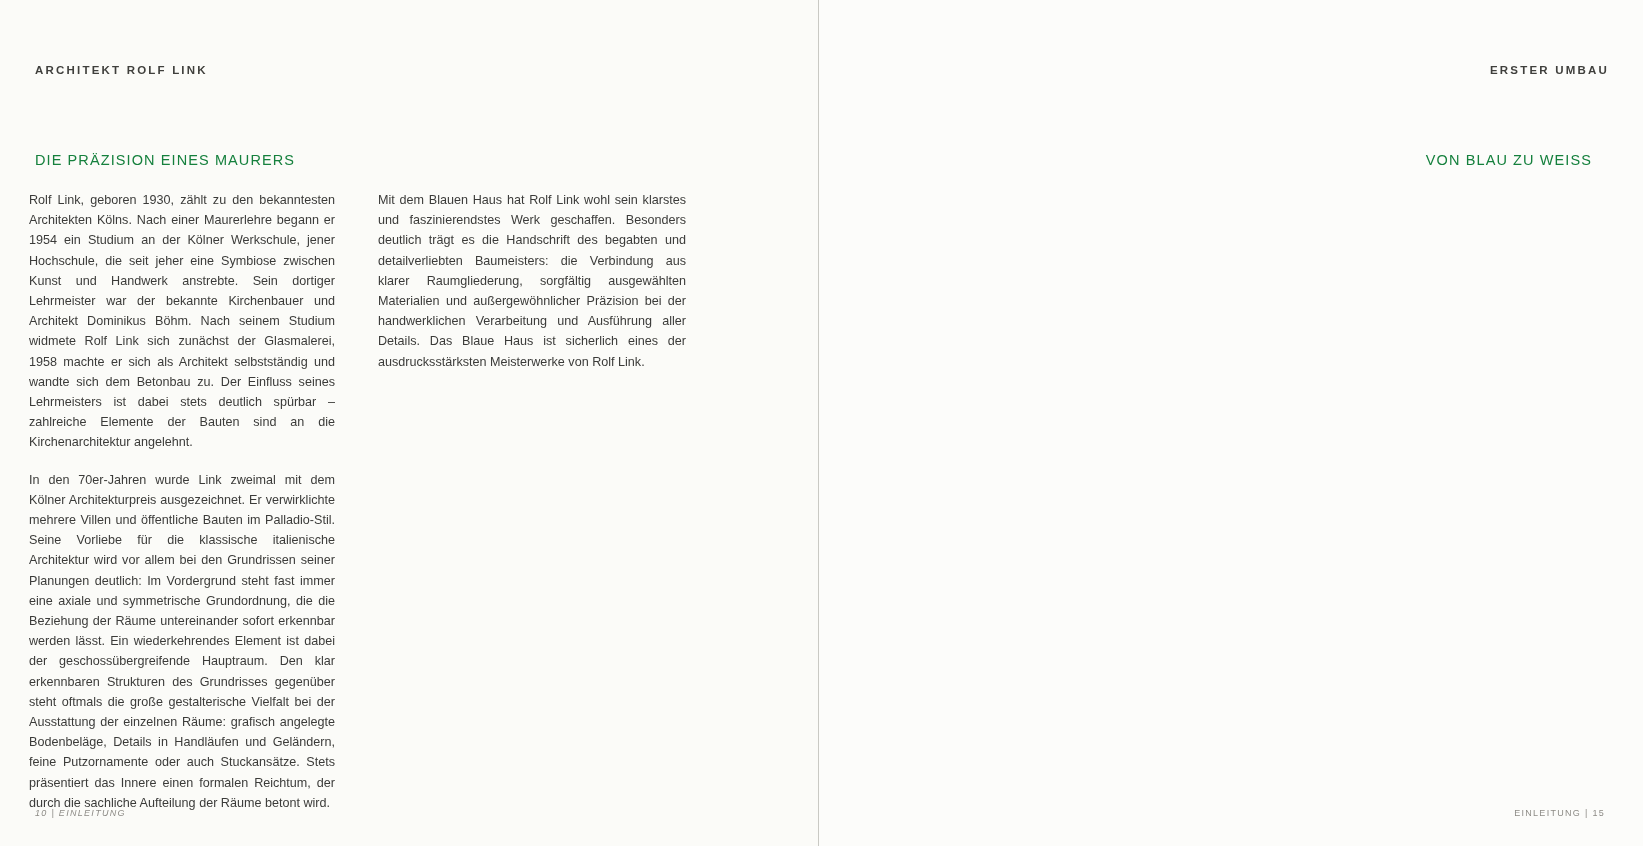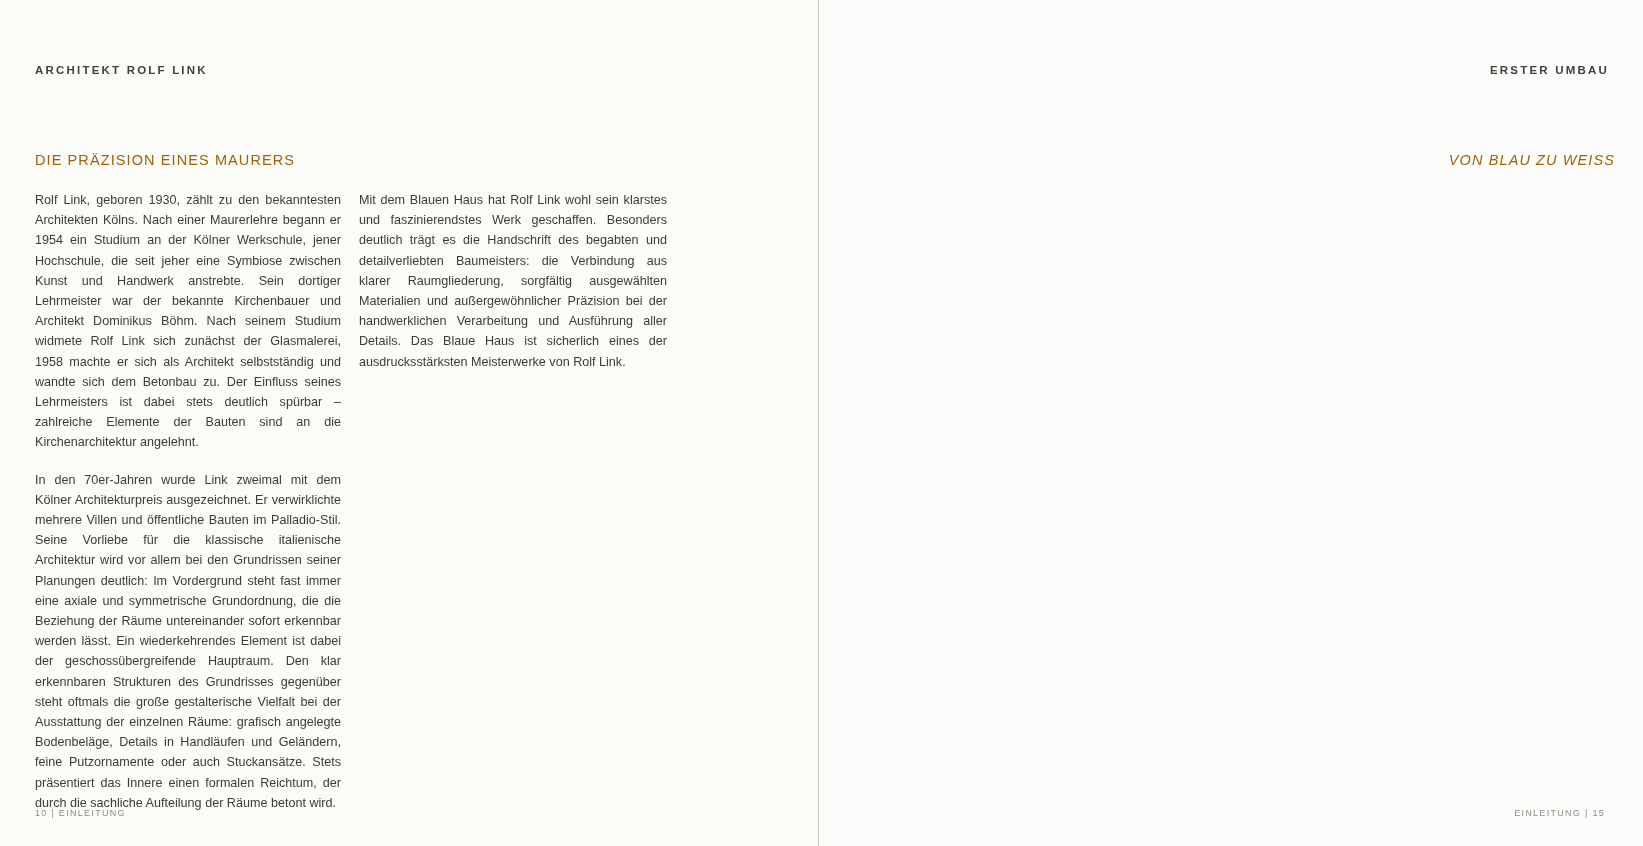--- a/index.html
+++ b/index.html
@@ -51,50 +51,50 @@
   }
   .runhead-left  { left: 35px; }
   .runhead-right { right: 34px; }
 
   
   .sect-title {
     position: absolute;
     top: 152px;
     font-size: 14.5px;
     letter-spacing: 1.1px;
-    color: #a16207;
+    color: #15803d;
     font-weight: 400;
   }
   .sect-title-left  { left: 35px; }
-  .sect-title-right { right: 28px; font-style: italic; }
+  .sect-title-right { right: 51px; }
 
   
   .col {
     position: absolute;
     font-size: 12.6px;
     line-height: 20.2px;
     text-align: justify;
     color: #3b3b39;
     hyphens: auto;
   }
   .col p { margin: 0 0 17px 0; }
   .col p:last-child { margin-bottom: 0; }
 
-  .col-l1 { left: 35px;  top: 190px; width: 306px; }
-  .col-l2 { left: 359px; top: 190px; width: 308px; }
+  .col-l1 { left: 29px;  top: 190px; width: 306px; }
+  .col-l2 { left: 378px; top: 190px; width: 308px; }
 
   
   .folio {
     position: absolute;
     bottom: 28px;
     font-size: 9px;
     letter-spacing: 1.3px;
     color: #8d8b86;
   }
-  .folio-left  { left: 35px; }
+  .folio-left  { left: 35px; font-style: italic; }
   .folio-right { right: 38px; }
 </style>
 </head>
 <body>
 
 <div class="spread">
 
   <div class="gutter-line"></div>
 
   <div class="page page-left">

